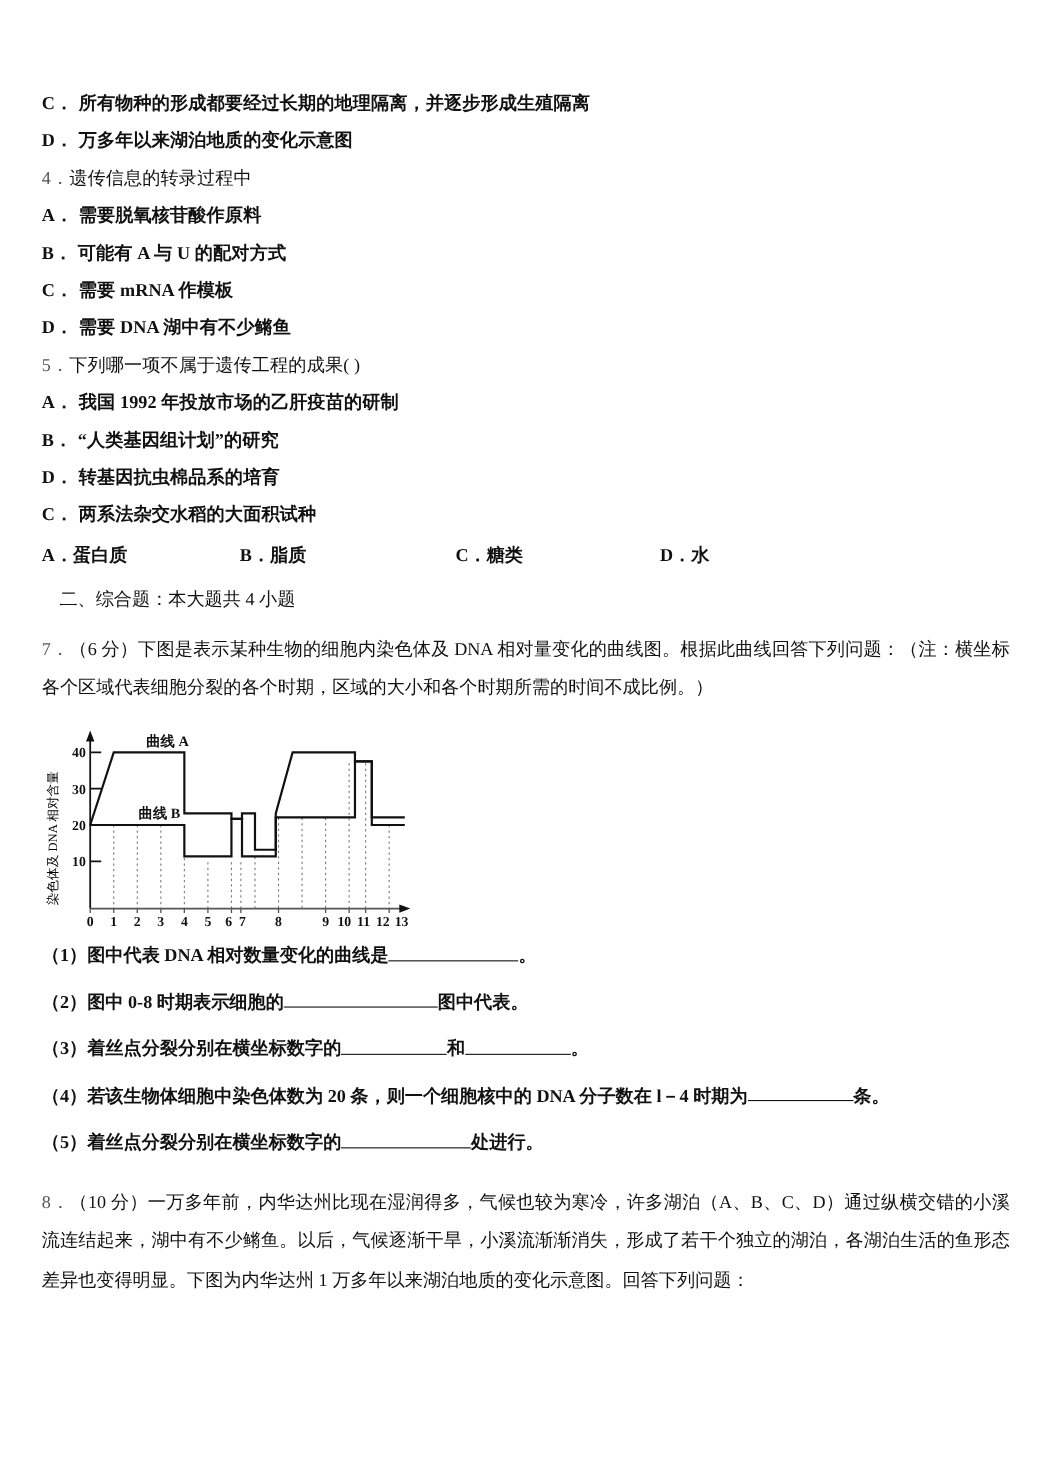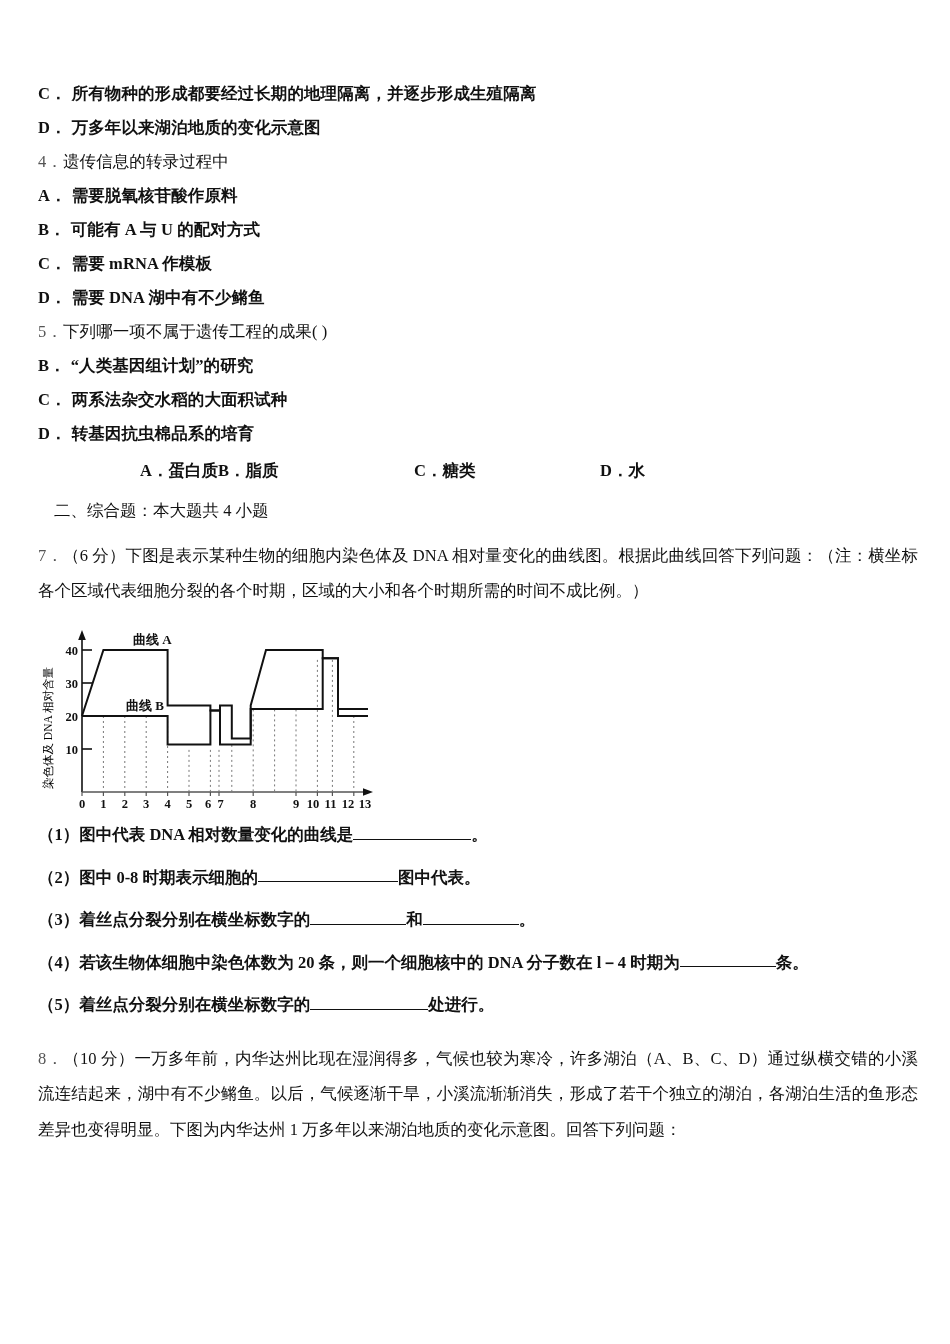--- a/index.html
+++ b/index.html
@@ -61,21 +61,21 @@
   
   .opt-row {
     display: block;
     font-weight: bold;
     font-size: 16.5px;
     margin: 0 0 17.5px 0;
   }
   .opt-row .cell {
     display: inline-block;
   }
-  .opt-row .c1 { width: 180px; text-align: right; }
+  .opt-row .c1 { width: 180px; }
   .opt-row .c2 { width: 196px; }
   .opt-row .c3 { width: 186px; }
   .opt-row .c4 { width: 120px; }
 
   
   .para {
     font-size: 16.5px;
     line-height: 2.15;
     margin: 0 0 6px 0;
     text-align: justify;
@@ -139,27 +139,30 @@
       <span class="lbl">C．</span><span>需要 mRNA 作模板</span>
     </div>
     <div class="line opt">
       <span class="lbl">D．</span><span>需要 DNA 湖中有不少鳉鱼</span>
     </div>
 
     <div class="line qnum">
       <span class="num">5．</span><span>下列哪一项不属于遗传工程的成果(      )</span>
     </div>
     <div class="line opt">
+      <span class="lbl">A．</span><span>我国 1992 年投放市场的乙肝疫苗的研制</span>
+    </div>
+    <div class="line opt">
       <span class="lbl">B．</span><span>“人类基因组计划”的研究</span>
     </div>
     <div class="line opt">
+      <span class="lbl">D．</span><span>转基因抗虫棉品系的培育</span>
+    </div>
+    <div class="line opt">
       <span class="lbl">C．</span><span>两系法杂交水稻的大面积试种</span>
-    </div>
-    <div class="line opt">
-      <span class="lbl">D．</span><span>转基因抗虫棉品系的培育</span>
     </div>
 
     <div class="opt-row">
       <span class="cell c1"><span class="lbl">A．</span><span>蛋白质</span></span><span class="cell c2"><span class="lbl">B．</span><span>脂质</span></span><span class="cell c3"><span class="lbl">C．</span><span>糖类</span></span><span class="cell c4"><span class="lbl">D．</span><span>水</span></span>
     </div>
 
     <div class="sec-head">二、综合题：本大题共 4 小题</div>
 
     <div class="para"><span class="num">7．</span><span>（6 分）</span><span>下图是表示某种生物的细胞内染色体及 DNA 相对量变化的曲线图。根据此曲线回答下列问题：（注：横坐标各个区域代表细胞分裂的各个时期，区域的大小和各个时期所需的时间不成比例。）</span></div>
 

